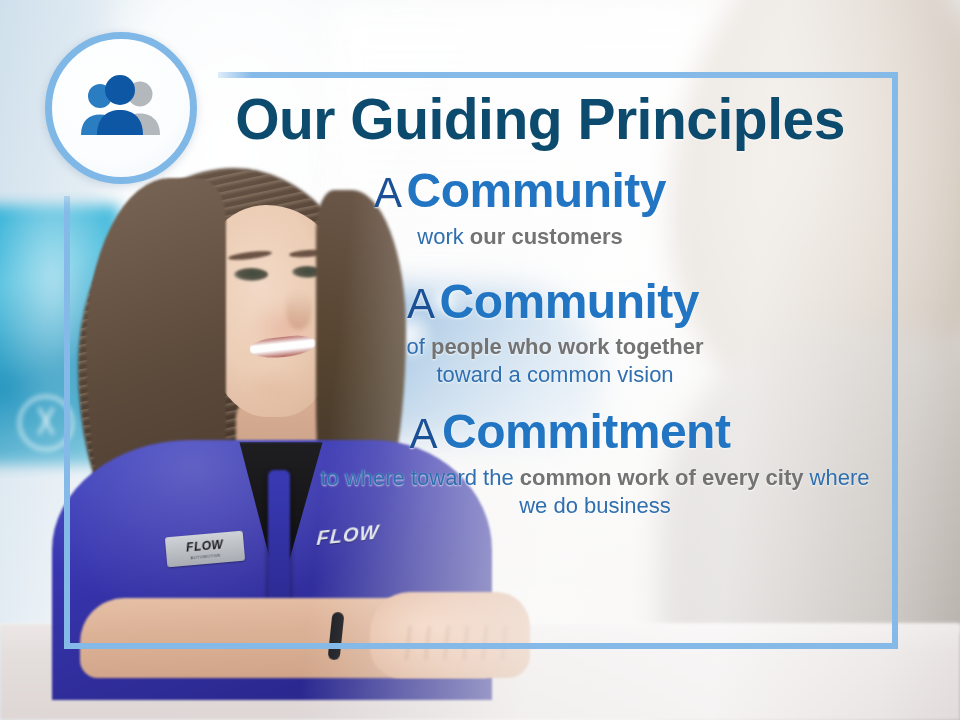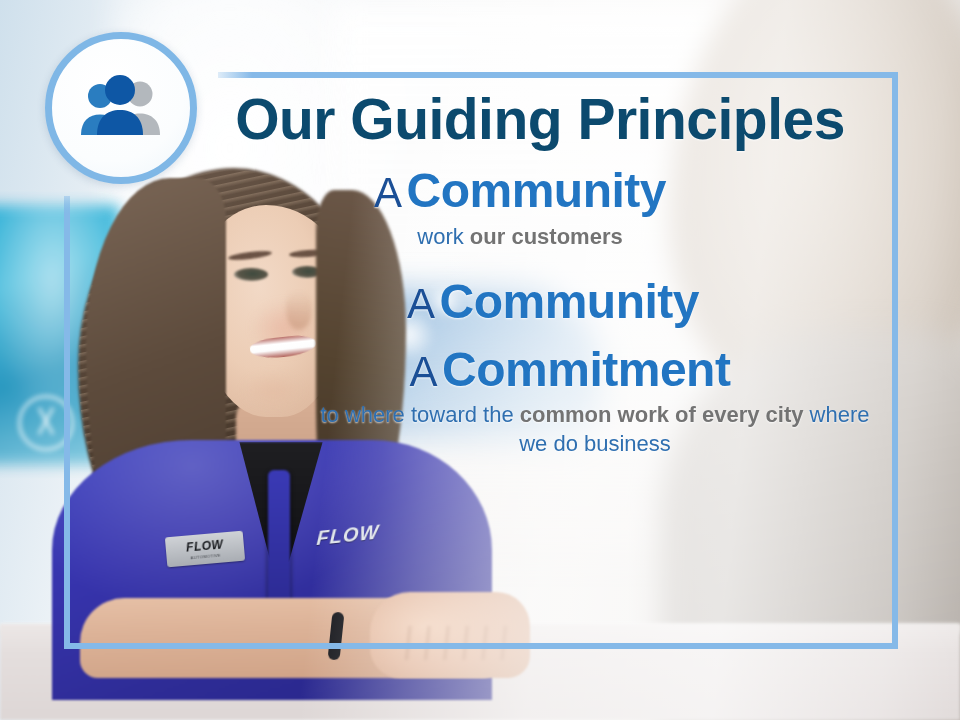--- a/index.html
+++ b/index.html
@@ -430,20 +430,21 @@
         <span class="keyword">Community</span>
       </p>
       <p class="principle-sub"><span>work </span><b>our customers</b></p>
     </div>
 
     <div class="principle p2">
       <p class="principle-head">
         <span class="art">A</span>
         <span class="keyword">Community</span>
       </p>
+      <p class="principle-sub"><span>of </span><b>people who work together</b><span></span><br><span>toward a common vision</span></p>
     </div>
 
     <div class="principle p3">
       <p class="principle-head">
         <span class="art">A</span>
         <span class="keyword">Commitment</span>
       </p>
       <p class="principle-sub"><span>to where toward the </span><b>common work of every city</b><span> where we do business</span></p>
     </div>
 

